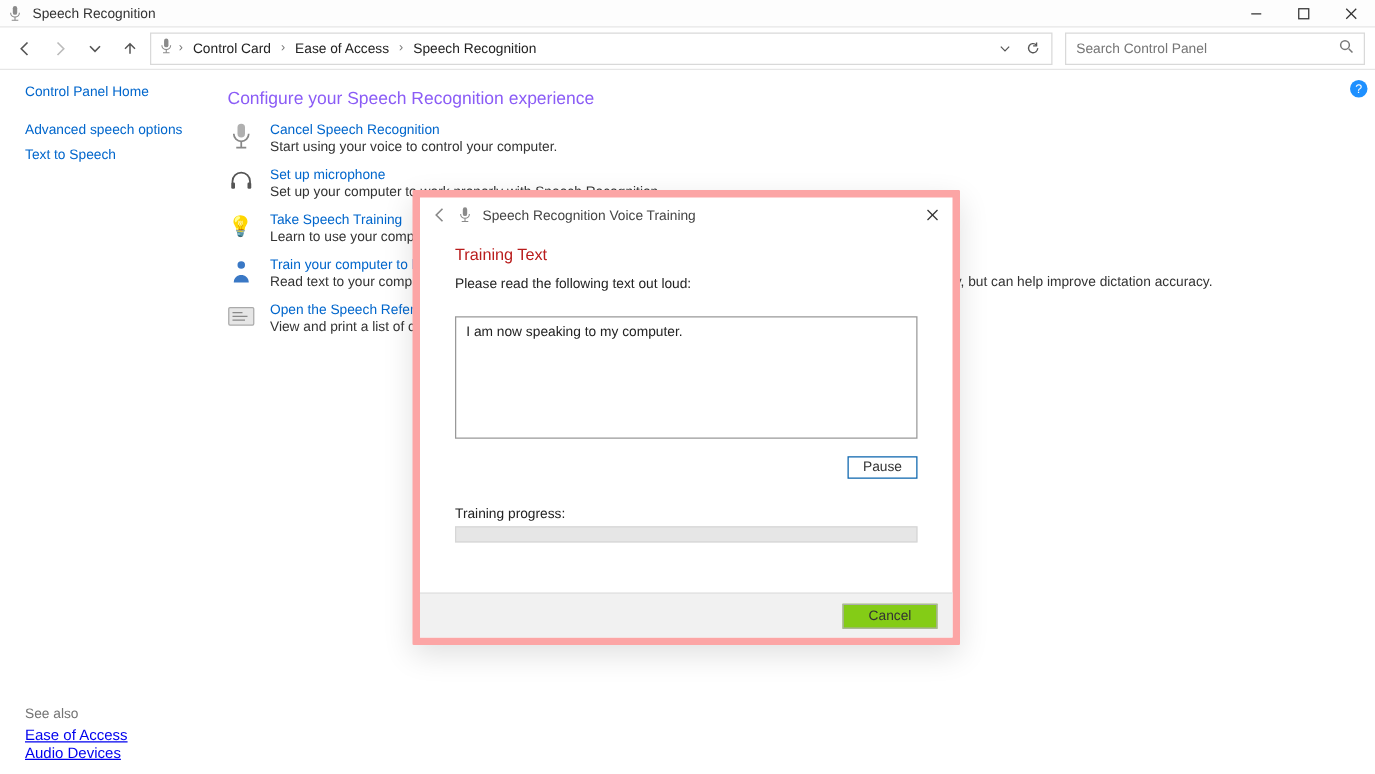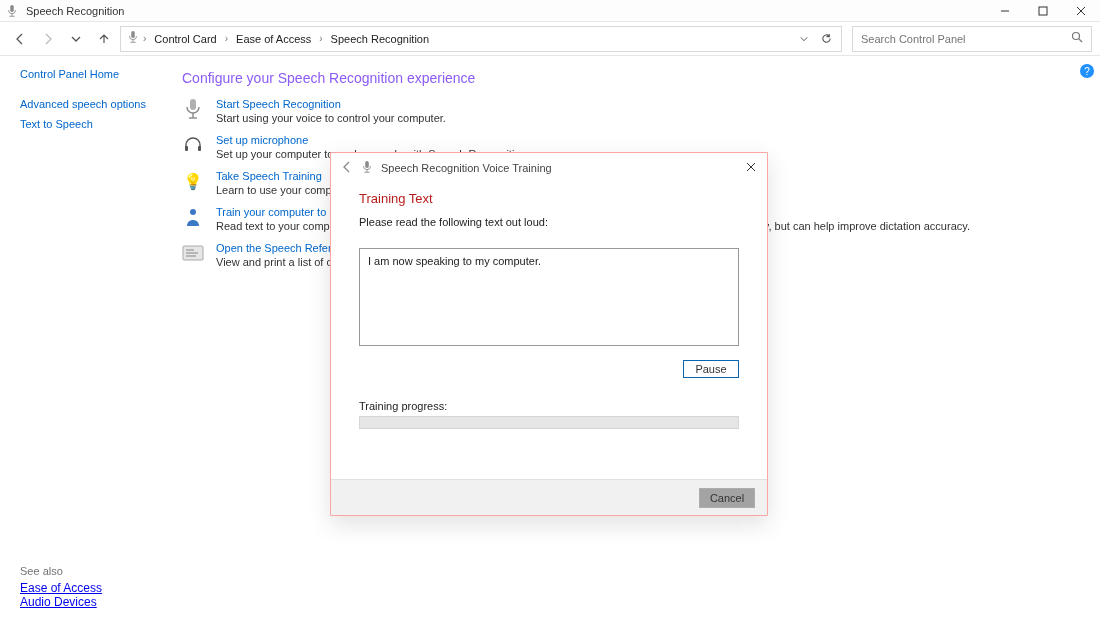--- a/index.html
+++ b/index.html
@@ -146,21 +146,21 @@
   }
 
   
   .modal {
     position: absolute;
     left: 330px;
     top: 152px;
     width: 438px;
     height: 364px;
     background: #fff;
-    border: 1px solid #fca5a5;
+    border: 6px solid #fca5a5;
     box-shadow: 0 8px 24px rgba(0,0,0,0.12);
     border-radius: 1px;
     display: flex;
     flex-direction: column;
   }
   .modal-titlebar {
     height: 30px;
     display: flex;
     align-items: center;
     padding: 0 10px;
@@ -226,24 +226,24 @@
   .modal-footer {
     height: 36px;
     background: #f1f1f1;
     border-top: 1px solid #e0e0e0;
     display: flex;
     align-items: center;
     justify-content: flex-end;
     padding: 0 12px;
   }
   .cancel-btn {
-    width: 56px;
+    width: 76px;
     height: 20px;
     font-size: 11px;
-    background: #a3a3a3;
+    background: #84cc16;
     border: 1px solid #adadad;
     color: #333;
     display: flex; align-items: center; justify-content: center;
   }
 
   
   .mic-svg { width: 12px; height: 14px; }
 </style>
 </head>
 <body>
@@ -361,21 +361,21 @@
     <div class="item">
       <div class="iconbox">
         <svg width="18" height="22" viewBox="0 0 18 22">
             <rect x="6" y="1" width="6" height="11" rx="3" fill="#b0b0b0"></rect>
             <path d="M3 9a6 6 0 0 0 12 0" fill="none" stroke="#888" stroke-width="1.4"></path>
             <line x1="9" y1="15" x2="9" y2="20" stroke="#888" stroke-width="1.4"></line>
             <line x1="5" y1="20" x2="13" y2="20" stroke="#888" stroke-width="1.4"></line>
           </svg>
       </div>
       <div>
-        <div class="title">Start Speech Recognition</div>
+        <div class="title">Cancel Speech Recognition</div>
         <div class="desc">Start using your voice to control your computer.</div>
       </div>
     </div>
 
     <div class="item">
       <div class="iconbox">
         <svg width="20" height="20" viewBox="0 0 20 20">
             <path d="M3 12v-2a7 7 0 0 1 14 0v2" fill="none" stroke="#555" stroke-width="1.4"></path>
             <rect x="2" y="11" width="3" height="5" rx="1" fill="#555"></rect>
             <rect x="15" y="11" width="3" height="5" rx="1" fill="#555"></rect>

